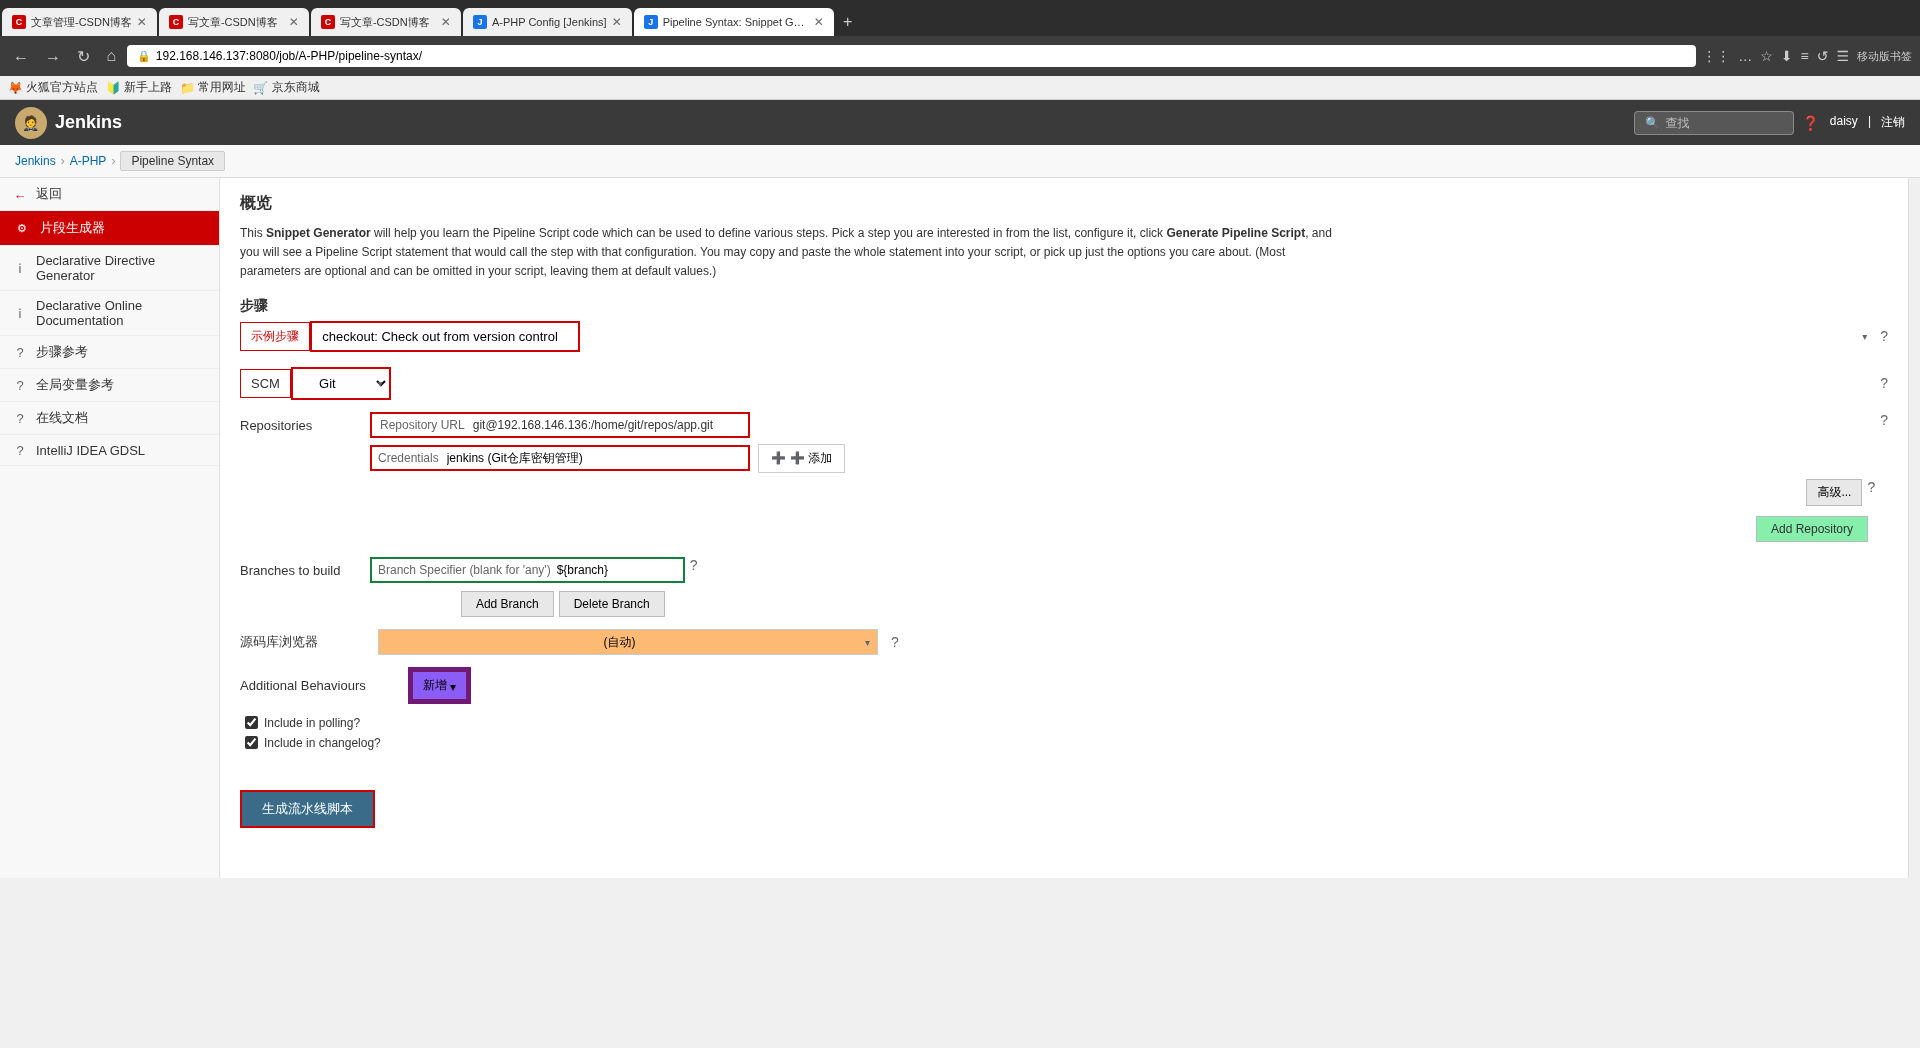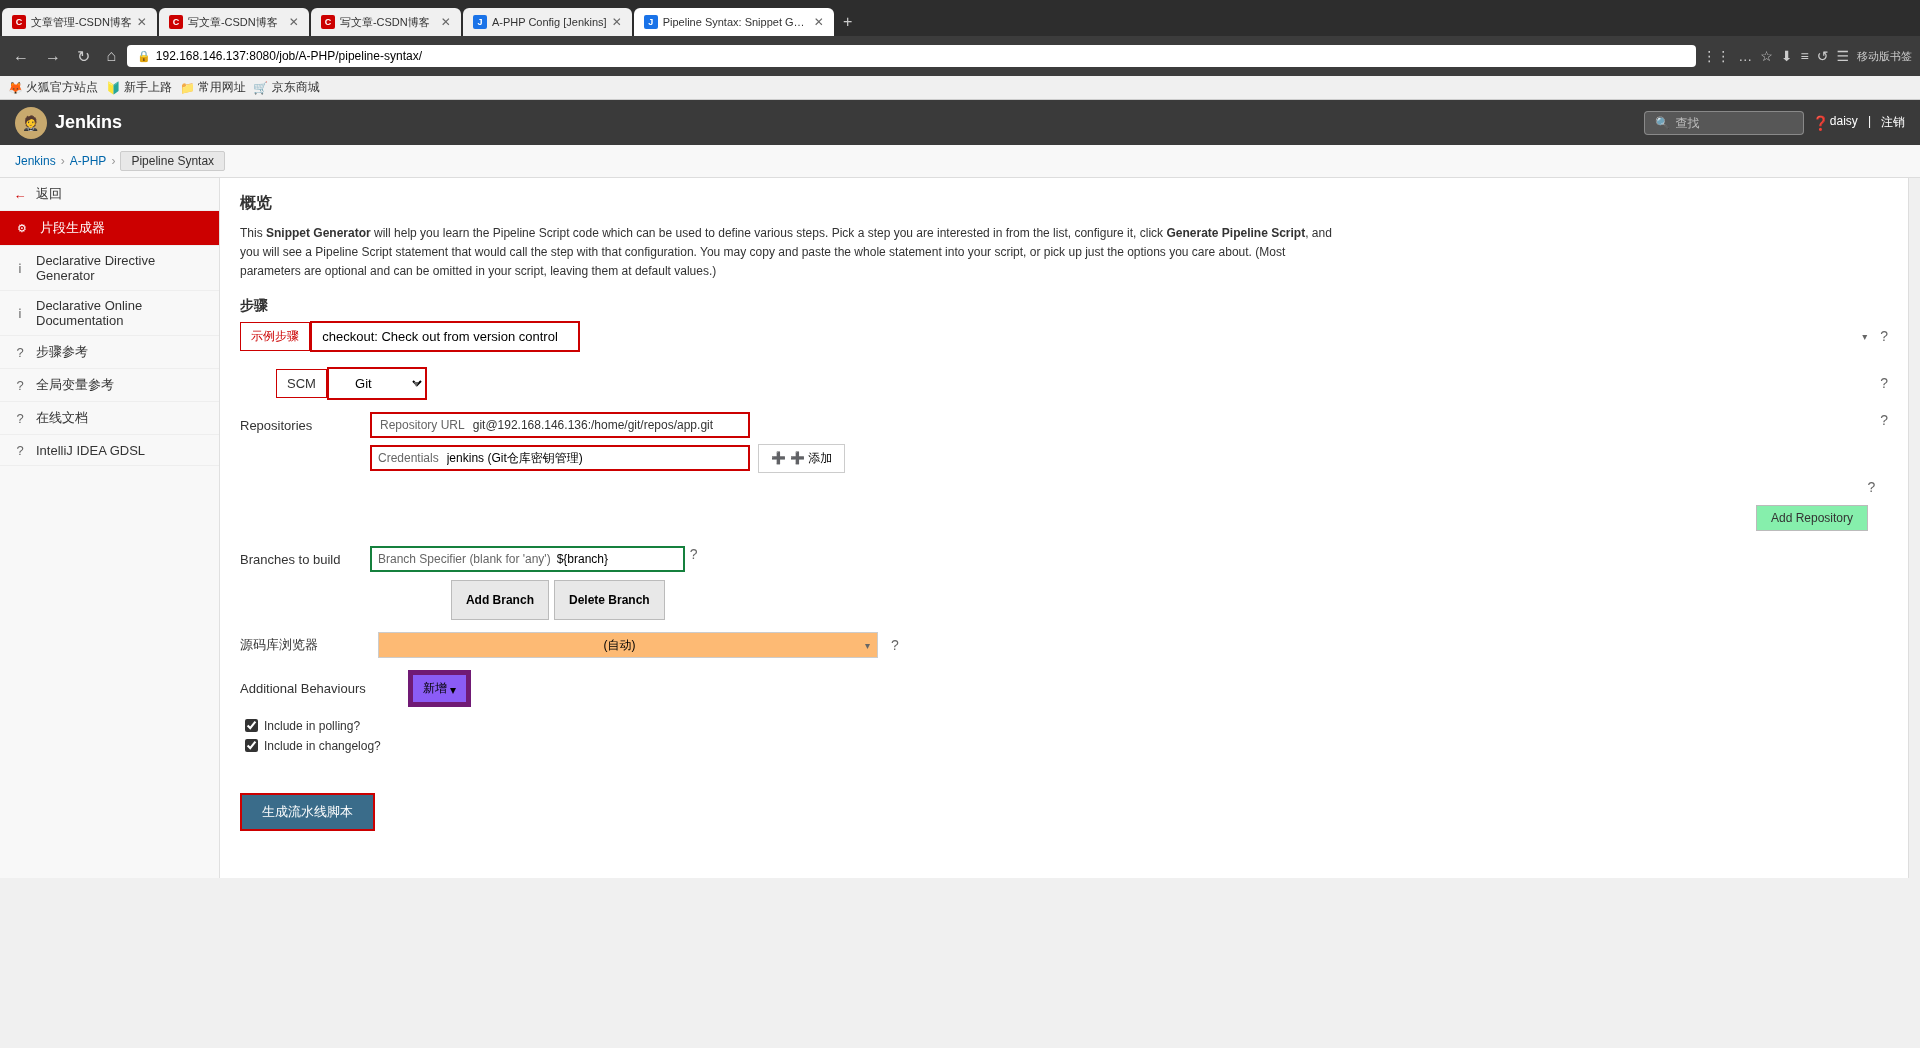--- a/index.html
+++ b/index.html
@@ -26,21 +26,21 @@
     .bookmarks-bar { background: #f0f0f0; border-bottom: 1px solid #ccc; padding: 3px 8px; display: flex; align-items: center; gap: 8px; font-size: 12px; }
     .bookmark-item { cursor: pointer; color: #333; white-space: nowrap; display: flex; align-items: center; gap: 3px; }
 
     
     .jenkins-header { background: #3a3a3a; display: flex; align-items: center; padding: 5px 15px; height: 45px; }
     .jenkins-logo { display: flex; align-items: center; gap: 8px; color: white; font-size: 18px; font-weight: bold; }
     .jenkins-logo-icon { width: 32px; height: 32px; background: #c8a96e; border-radius: 50%; display: flex; align-items: center; justify-content: center; font-size: 14px; color: #5a3e00; }
     .jenkins-search { margin-left: auto; background: rgba(255,255,255,0.15); border: 1px solid rgba(255,255,255,0.3); border-radius: 4px; padding: 4px 10px; color: white; font-size: 12px; width: 160px; display: flex; align-items: center; gap: 5px; }
     .jenkins-search input { background: none; border: none; outline: none; color: white; font-size: 12px; width: 100%; }
     .jenkins-search input::placeholder { color: rgba(255,255,255,0.6); }
-    .jenkins-user { color: white; font-size: 12px; display: flex; gap: 10px; }
+    .jenkins-user { margin-left: 10px; color: white; font-size: 12px; display: flex; gap: 10px; }
     .jenkins-help { color: white; font-size: 14px; margin-left: 8px; }
 
     
     .breadcrumb { background: #f8f8f8; border-bottom: 1px solid #ddd; padding: 6px 15px; display: flex; align-items: center; gap: 5px; font-size: 12px; }
     .breadcrumb a { color: #0066aa; text-decoration: none; }
     .breadcrumb-sep { color: #999; }
     .breadcrumb-current { background: #e8e8e8; border: 1px solid #ccc; padding: 2px 10px; border-radius: 2px; font-size: 12px; }
 
     
     .main-layout { display: flex; width: 100%; }
@@ -60,32 +60,32 @@
     .description strong { font-weight: bold; }
 
     .steps-section { margin-bottom: 15px; }
     .steps-label { font-size: 14px; font-weight: bold; margin-bottom: 6px; }
     .step-row { display: flex; align-items: center; gap: 0; }
     .step-example-label { background: #fff; border: 1px solid #cc0000; color: #cc0000; padding: 5px 10px; font-size: 12px; white-space: nowrap; }
     .step-select { flex: 1; border: 2px solid #cc0000; padding: 6px 10px; font-size: 13px; background: white; appearance: none; -webkit-appearance: none; outline: none; cursor: pointer; }
 
     
     .form-area { margin-top: 10px; }
-    .scm-label-box { border: 1px solid #cc0000; padding: 5px 10px; font-size: 13px; color: #333; background: white; margin-right: 0; margin-left: 36px; }
+    .scm-label-box { border: 1px solid #cc0000; padding: 5px 10px; font-size: 13px; color: #333; background: white; margin-right: 0; }
     .scm-select { border: 2px solid #cc0000; padding: 5px 10px; font-size: 13px; background: white; min-width: 80px; }
     .repo-label { font-size: 13px; color: #333; margin-bottom: 8px; font-weight: normal; }
     .add-btn { background: white; border: 1px solid #ccc; padding: 5px 12px; font-size: 12px; cursor: pointer; display: flex; align-items: center; gap: 4px; }
 
     .help-icon { color: #666; font-size: 14px; cursor: pointer; margin-left: 5px; }
 
     .add-repo-area { display: flex; justify-content: flex-end; margin: 8px 0 15px 0; padding-right: 20px; }
     .add-repo-btn { background: #86efac; border: 1px solid #bbb; padding: 5px 14px; font-size: 12px; cursor: pointer; color: #333; }
 
     .branch-btns { display: flex; justify-content: flex-end; gap: 5px; margin-top: 8px; padding-right: 20px; }
-    .branch-btn { background: #e8e8e8; border: 1px solid #bbb; padding: 12px 14px; font-size: 12px; cursor: pointer; font-weight: bold; }
+    .branch-btn { background: #e8e8e8; border: 1px solid #bbb; padding: 5px 14px; font-size: 12px; cursor: pointer; }
     .new-btn { background: #8b5cf6; border: 5px solid #701a75; padding: 5px 10px; font-size: 12px; cursor: pointer; display: flex; align-items: flex-end; gap: 3px; }
 
     .checkbox-row { display: flex; align-items: center; gap: 6px; margin-bottom: 6px; margin-left: 5px; }
     .checkbox-row input[type="checkbox"] { accent-color: #333; width: 13px; height: 13px; }
     .checkbox-label { font-size: 12px; color: #333; }
 
     .generate-btn { background: #3a6c8a; color: white; border: none; padding: 8px 20px; font-size: 13px; cursor: pointer; border: 2px solid #cc0000; }
     .generate-btn-wrap { margin-top: 40px; margin-left: 0; }
 
     
@@ -284,20 +284,23 @@
             </div>
             <button class="add-btn">
               <span>➕</span>
               <span>➕ 添加</span>
             </button>
           </div>
 
           <div style="margin-top:6px;">
             <span class="help-icon" style="float:right;">?</span>
           </div>
+          <div class="advanced-btn-wrap">
+            <button class="advanced-btn">高级...</button>
+          </div>
         </div>
         <span class="help-icon">?</span>
       </div>
 
       <div class="add-repo-area">
         <button class="add-repo-btn">Add Repository</button>
       </div>
 
       <div style="display:flex;align-items:flex-start;margin-bottom:12px;">
         <span style="width:130px;font-size:13px;color:#333;flex-shrink:0;padding-top:6px;">Branches to build</span>

